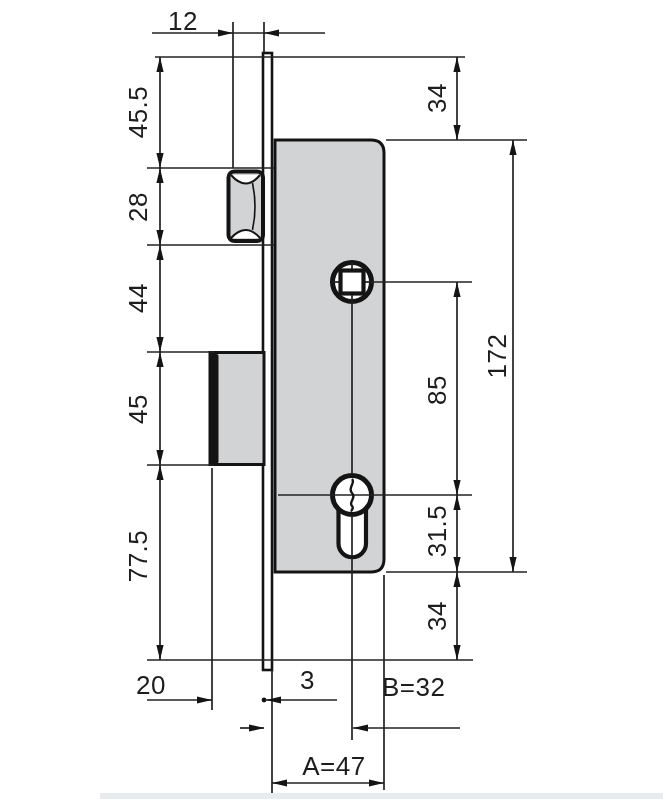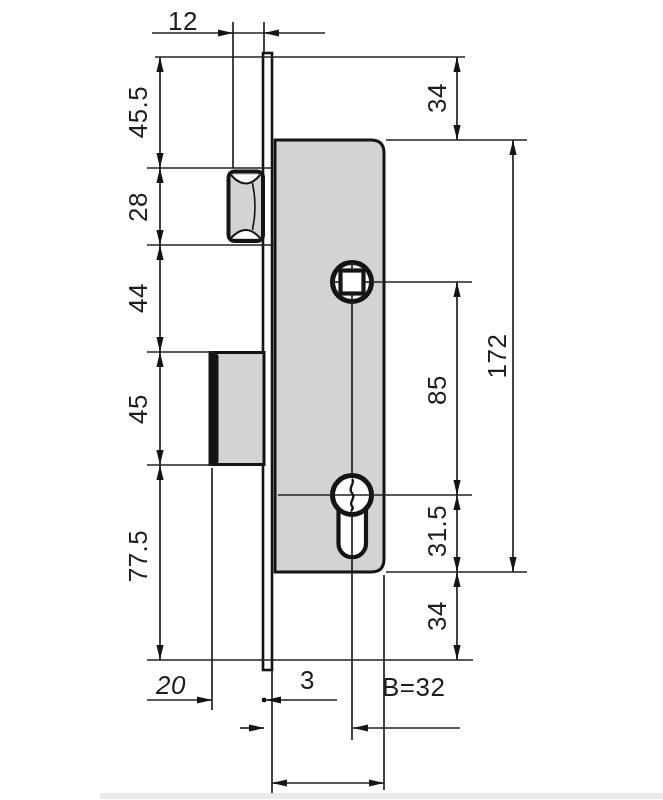--- a/index.html
+++ b/index.html
@@ -137,18 +137,19 @@
   <div class="dim rot" style="left:108px;top:284px;">44</div>
   <div class="dim rot" style="left:108px;top:395px;">45</div>
   <div class="dim rot" style="left:108px;top:542px;">77.5</div>
 
   <div class="dim rot" style="left:407px;top:84px;">34</div>
   <div class="dim rot" style="left:407px;top:376px;">85</div>
   <div class="dim rot" style="left:467px;top:342px;">172</div>
   <div class="dim rot" style="left:407px;top:517px;">31.5</div>
   <div class="dim rot" style="left:407px;top:602px;">34</div>
 
-  <div class="dim" style="left:156px;top:672px;font-style:italic;">20</div>
+  <div class="dim" style="left:136px;top:672px;">20</div>
   <div class="dim" style="left:300px;top:667px;">3</div>
   <div class="dim" style="left:382px;top:674px;">B=32</div>
+  <div class="dim" style="left:283px;top:753px;width:102px;justify-content:center;display:flex;">A=47</div>
 
   <div class="edge-strip"></div>
 </div>
 
 </body></html>

